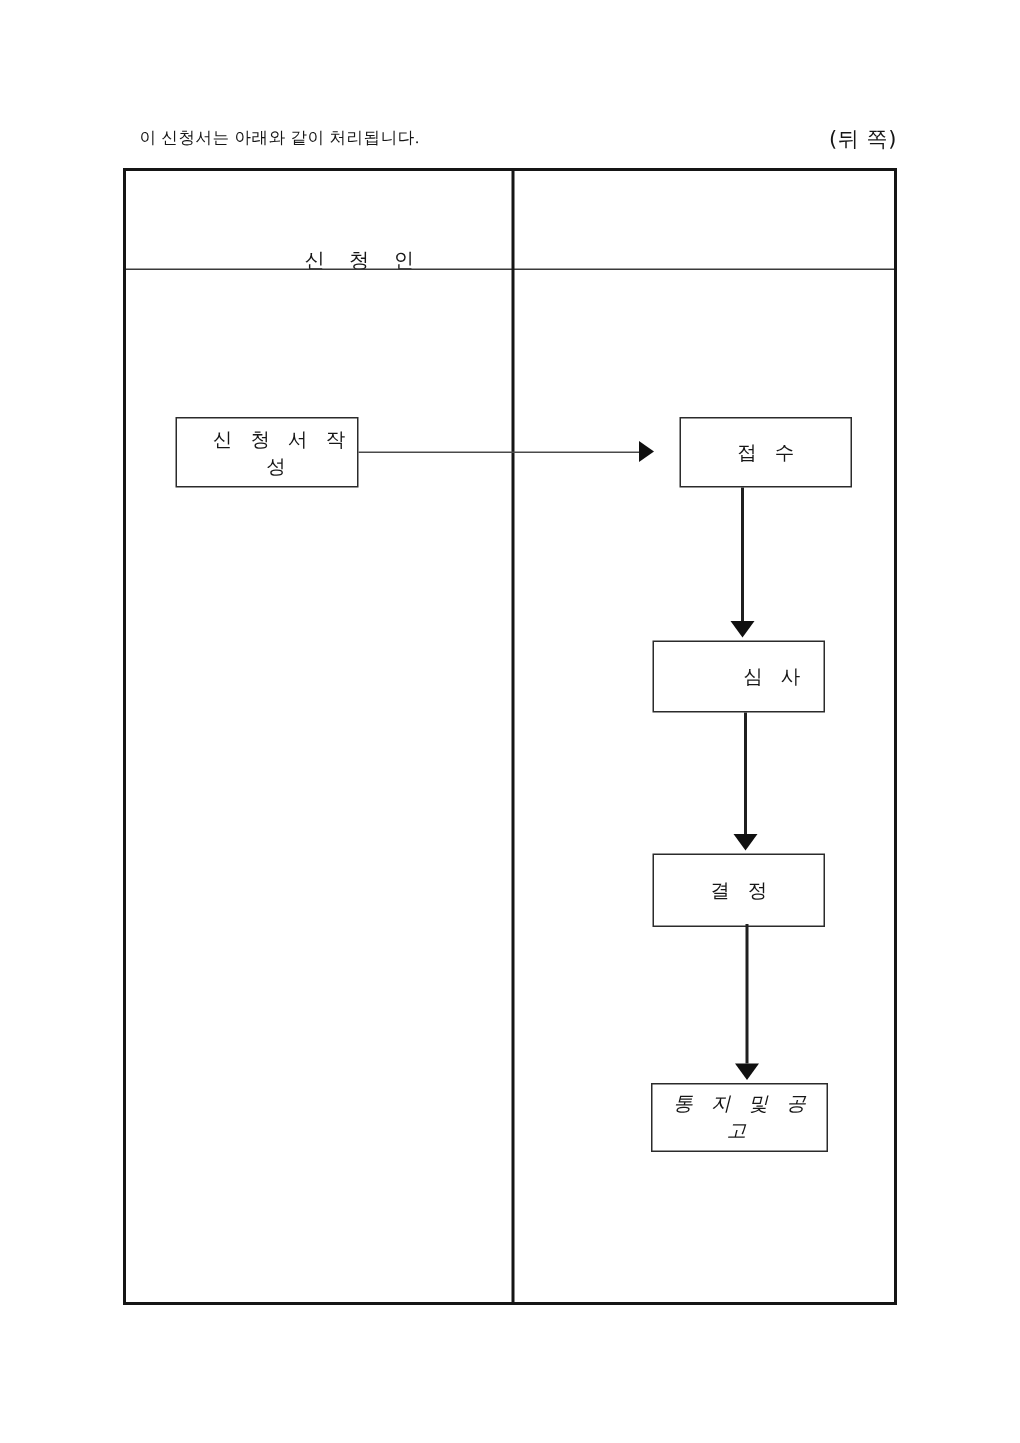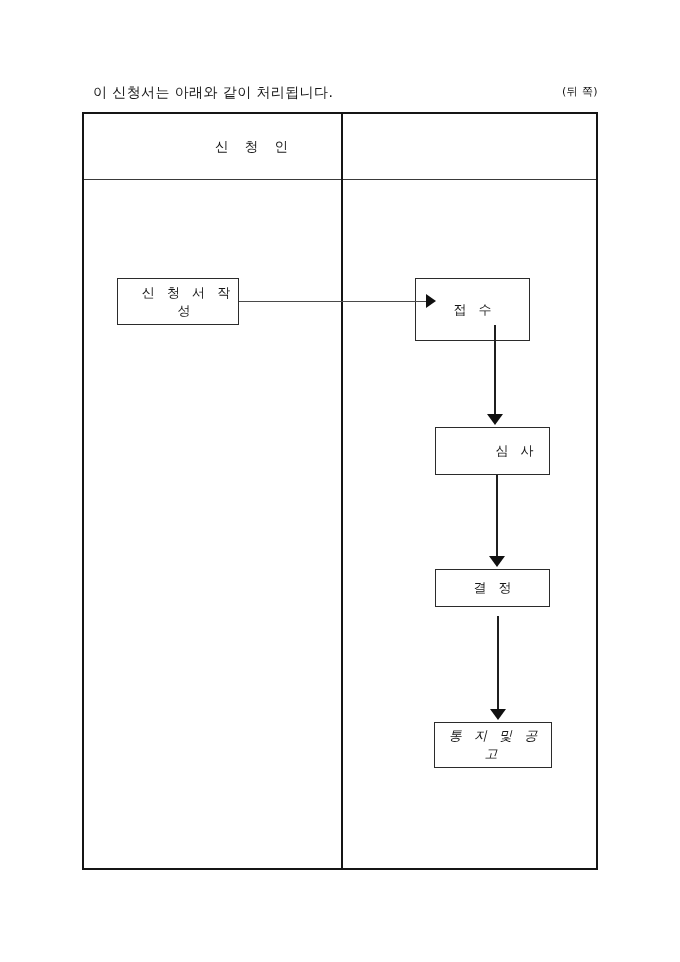--- a/index.html
+++ b/index.html
@@ -22,30 +22,31 @@
     position: absolute;
     left: 82px;
     top: 84px;
     width: 516px;
     height: 24px;
   }
   #notice-text {
     position: absolute;
     left: 11px;
     top: 0;
-    font-size: 14px;
+    font-size: 11px;
     letter-spacing: 0.4px;
     white-space: nowrap;
     color: #161616;
+    font-family: Liberation Serif, serif;
   }
   #page-side-label {
     position: absolute;
     right: 0;
     top: 0;
-    font-size: 11px;
+    font-size: 14px;
     letter-spacing: 0.4px;
     white-space: nowrap;
     color: #161616;
   }
 
   
   #flow-table {
     position: absolute;
     left: 82px;
     top: 112px;
@@ -75,43 +76,43 @@
     position: absolute;
     top: 0;
     height: 65px;
     line-height: 65px;
     text-align: center;
     font-size: 13.5px;
     letter-spacing: 6px;
     text-indent: 6px;
     color: #161616;
   }
-  #header-applicant { left: 12px;     width: 311px; }
+  #header-applicant { left: 0;     width: 311px; margin-top: 28px; }
   #header-agency    { left: 259px; width: 257px; }
 
   
   .flow-box {
     position: absolute;
     border: 1px solid #2b2b2b;
     box-sizing: border-box;
     background: #ffffff;
     text-align: center;
     font-size: 13px;
     letter-spacing: 4px;
     text-indent: 4px;
     color: #161616;
     display: flex;
     align-items: center;
     justify-content: center;
   }
   
   #box-application { left: 33px;  top: 164px; width: 122px; height: 47px; padding-left: 16px; }
-  #box-receipt     { left: 331px; top: 164px; width: 115px; height: 63px; }
+  #box-receipt     { left: 369px; top: 164px; width: 115px; height: 47px; }
   #box-review      { left: 351px; top: 313px; width: 115px; height: 48px; padding-left: 44px; }
-  #box-decision    { left: 351px; top: 455px; width: 115px; height: 38px; }
+  #box-decision    { left: 351px; top: 455px; width: 115px; height: 49px; }
   #box-notice      { left: 350px; top: 608px; width: 118px; height: 46px; font-style: italic; }
 
   
   .h-line {
     position: absolute;
     height: 1px;
     background: #4a4a4a;
   }
   #conn-apply-receipt { left: 155px; top: 187px; width: 188px; }
 

